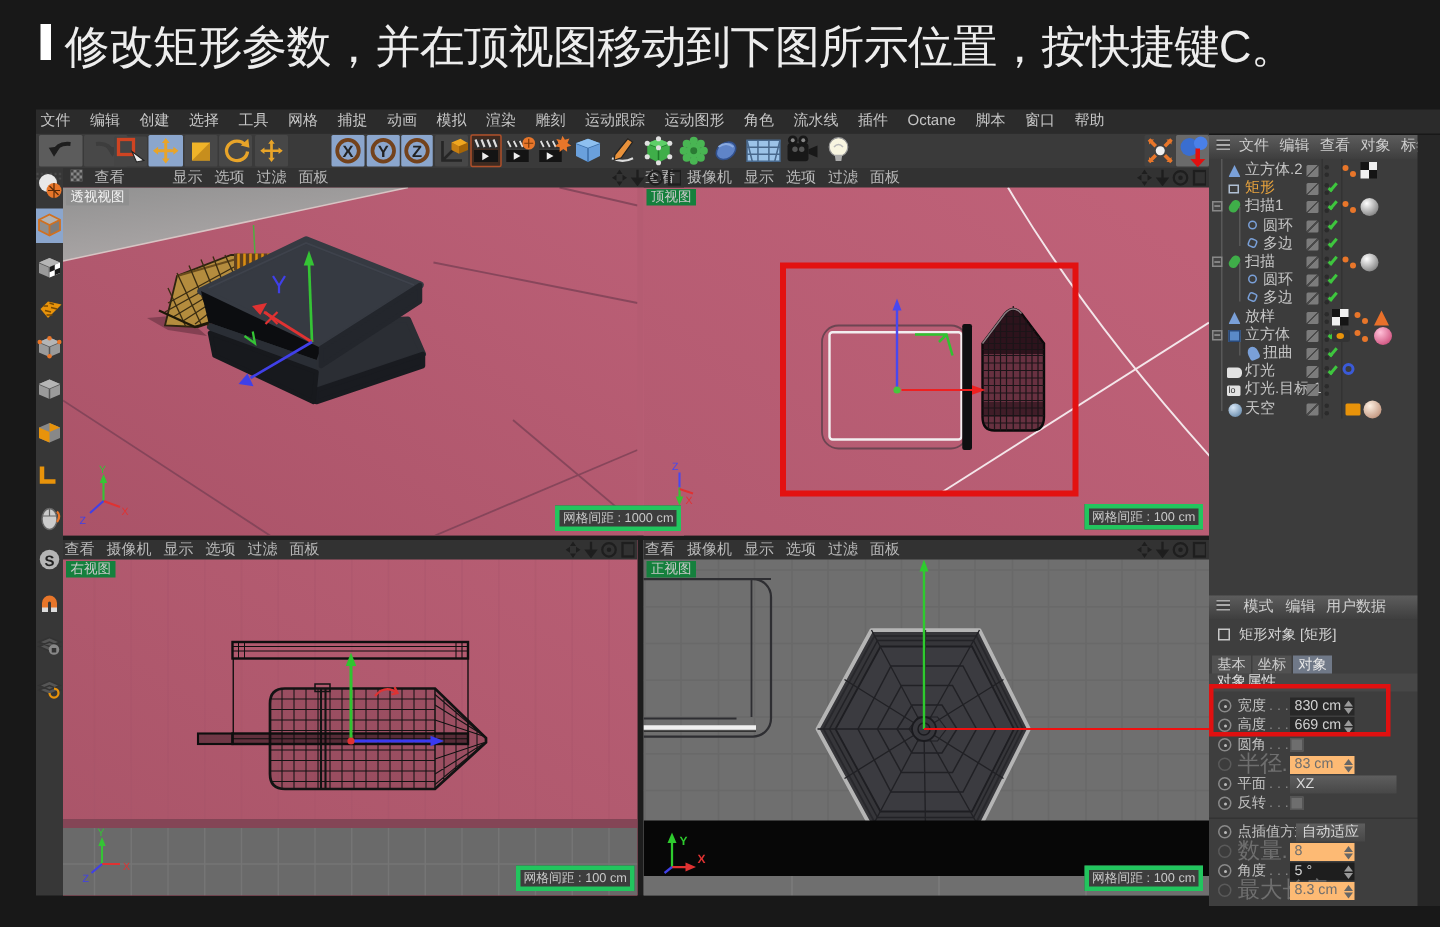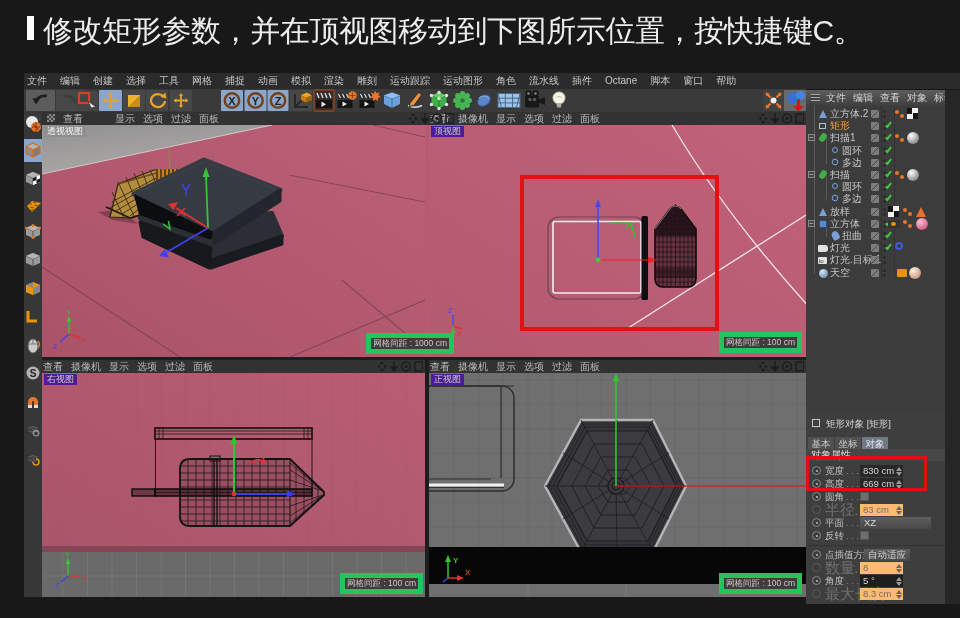--- a/index.html
+++ b/index.html
@@ -10,22 +10,22 @@
 #title{position:absolute;left:43px;top:11px;font-size:30px;font-weight:normal;color:#ededed;letter-spacing:-0.4px;white-space:nowrap}
 #menubar{position:absolute;left:24px;top:73px;width:936px;height:16px;background:#2b2b2b;color:#c6c6c6;font-size:10px;line-height:16px;white-space:nowrap}
 #menubar span{margin-right:13px}
 #toolbar{position:absolute;left:24px;top:89px;width:782px;height:23px;background:#3a3a3a}
 #sidebar{position:absolute;left:24px;top:112px;width:18px;height:485px;background:#373737}
 #vpzone{position:absolute;left:42px;top:112px;width:764px;height:485px;background:#1d1d1d}
 .vp{position:absolute;overflow:hidden;background:#b55c72}
 .vphead{position:absolute;left:0;top:0;right:0;height:13px;background:#323232;color:#b9b9b9;font-size:10px;line-height:13px;white-space:nowrap;z-index:5}
 .vphead span{margin-right:8px}
 .vpico{position:absolute;top:1px;right:2px;width:46px;height:11px;z-index:6}
-.vplabel{position:absolute;left:2px;top:14px;background:#4c1d95;color:#c9c9c9;font-size:9px;line-height:11px;padding:0 3px;z-index:5}
-.gridlab{position:absolute;background:#3d3d3d;color:#c9c9c9;font-size:8.5px;line-height:11px;padding:0 2px;z-index:5;border:5px solid #22c55e}
+.vplabel{position:absolute;left:2px;top:14px;background:#15803d;color:#c9c9c9;font-size:9px;line-height:11px;padding:0 3px;z-index:5}
+.gridlab{position:absolute;background:#3d3d3d;color:#c9c9c9;font-size:8.5px;line-height:11px;padding:0 2px;z-index:5;border:3px solid #22c55e}
 #rpanel{position:absolute;left:806px;top:90px;width:154px;height:514px;background:#3c3c3c;color:#c8c8c8;font-size:10px;overflow:hidden}
 .pmenu{position:absolute;left:0;width:154px;height:16px;background:linear-gradient(#5d5d5d,#3e3e3e);line-height:16px;white-space:nowrap;color:#cfcfcf}
 .redbox{position:absolute;border:3px solid #e01010;z-index:20}
 .orow{position:absolute;left:0;width:154px;height:12px;line-height:12px;white-space:nowrap}
 .fld{position:absolute;height:12px;background:#282828;color:#d2d2d2;font-size:9.5px;line-height:12px;padding-left:3px}
 .fldg{position:absolute;height:12px;background:#fdba74;color:#6e6e6e;font-size:9.5px;line-height:12px;padding-left:3px}
 .drop{position:absolute;height:12px;background:linear-gradient(#5e5e5e,#474747);color:#d8d8d8;font-size:9.5px;line-height:12px;padding-left:4px}
 .alab{position:absolute;color:#c2c2c2;font-size:9.5px;line-height:12px;white-space:nowrap}
 .alabg{position:absolute;color:#6f6f6f;font-size:15px;line-height:12px;white-space:nowrap}
 .stp{position:absolute;top:2px;width:0;height:0;border-left:3px solid transparent;border-right:3px solid transparent;border-bottom:4px solid #999}
@@ -659,20 +659,21 @@
 <div class="trow" style="top:161px">
           <span style="left:13px;top:1.5px;width:9px;height:9px;border-radius:50%;background:radial-gradient(circle at 35% 30%,#d8e8f8,#7a9ab8 70%,#4a6a88)"></span>
           <span class="tlab">天空</span>
           <span class="eb"></span>
           <span class="d1"></span>
           <span class="d2"></span>
           <span style="left:91px;top:2px;width:10px;height:8px;background:#e8930a;border-radius:1px"></span>
           <span class="bsph" style="left:103px"></span>
         </div>
 </div>
+<div class="pmenu" style="top:307px"><span style="display:inline-block;width:9px;height:7px;margin-left:5px;border-top:1.5px solid #aaa;border-bottom:1.5px solid #aaa;background:linear-gradient(#3e3e3e 40%,#aaa 40%,#aaa 60%,#3e3e3e 60%)"></span><span style="margin-left:9px">模式</span><span style="margin-left:8px">编辑</span><span style="margin-left:7px">用户数据</span></div>
 <div style="position:absolute;left:0;top:323px;width:154px;height:191px;background:#3e3e3e"></div>
 <div style="position:absolute;left:6px;top:329px;width:8px;height:8px;border:1.5px solid #c8c8c8"></div>
 <div class="alab" style="left:20px;top:328px;color:#d5d5d5">矩形对象 [矩形]</div>
 <div style="position:absolute;left:2px;top:347px;width:26px;height:13px;background:#515151;color:#ccc;font-size:9.5px;line-height:13px;text-align:center">基本</div>
 <div style="position:absolute;left:29px;top:347px;width:26px;height:13px;background:#515151;color:#ccc;font-size:9.5px;line-height:13px;text-align:center">坐标</div>
 <div style="position:absolute;left:56px;top:347px;width:26px;height:13px;background:#707988;color:#e8e8e8;font-size:9.5px;line-height:13px;text-align:center">对象</div>
 <div style="position:absolute;left:0;top:359px;width:154px;height:12px;background:#474747;color:#ddd;font-size:10px;line-height:12px"><span style="margin-left:5px">对象属性</span></div>
 
 <div class="orow" style="top:375px">
         <span class="cir" style="left:6px;top:1px">

